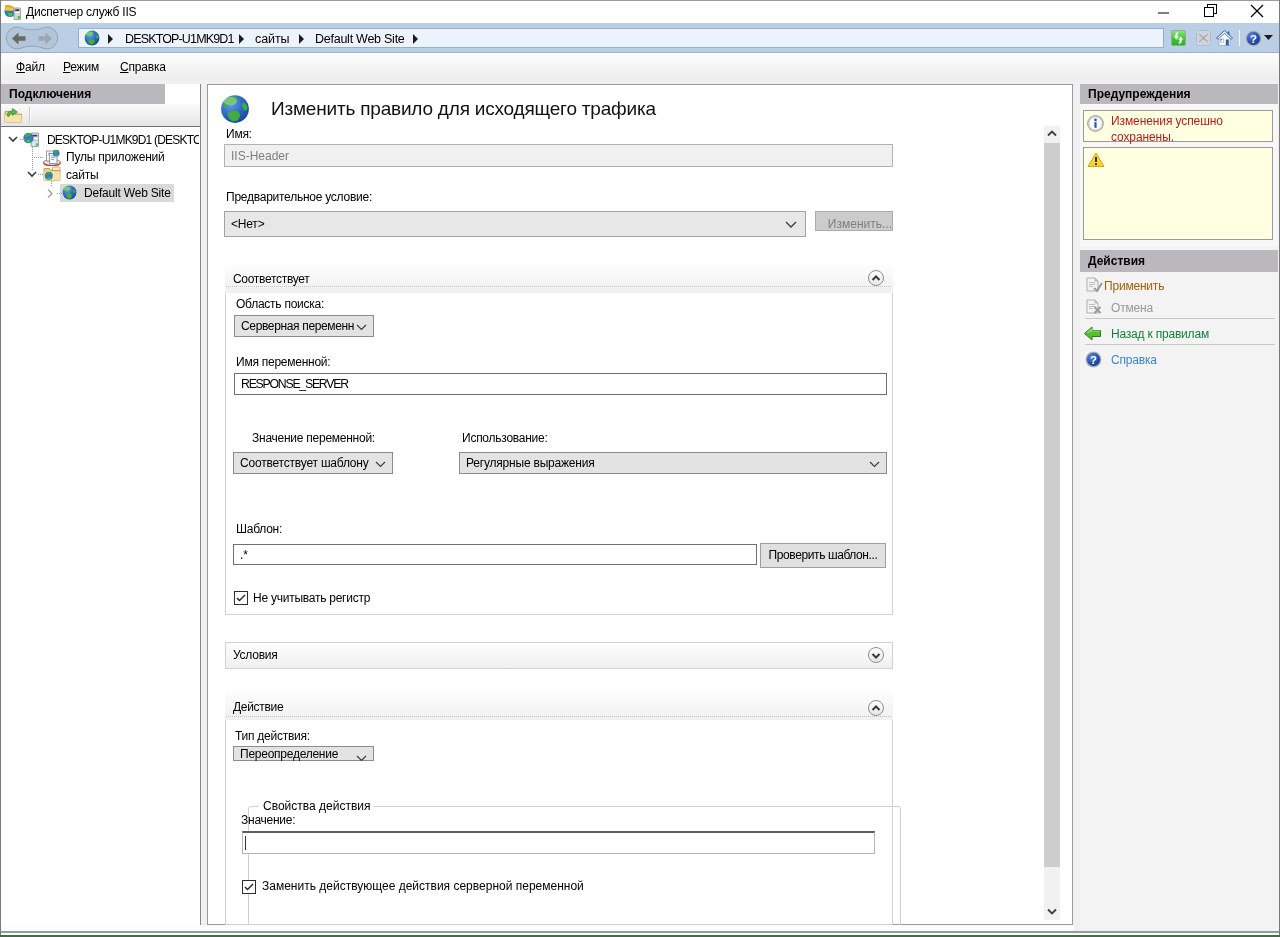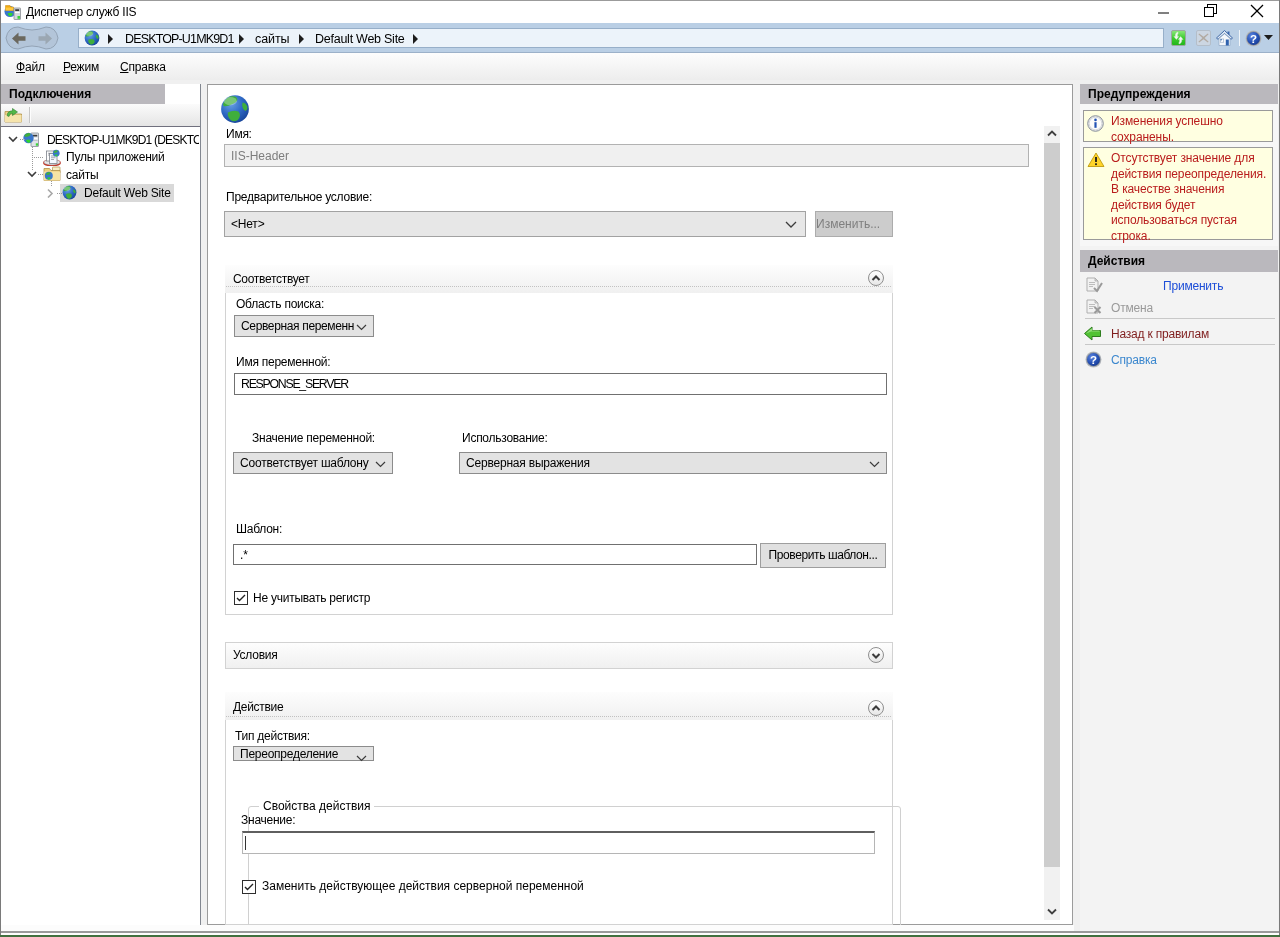--- a/index.html
+++ b/index.html
@@ -249,35 +249,36 @@
             <stop offset="100%" stop-color="#17459a"></stop>
           </radialGradient>
         </defs>
         <circle cx="8" cy="8" r="7.4" fill="url(#g3)"></circle>
         <path d="M1.6 5.5 Q2.5 2.5 5.5 1.3 Q8.5 0.8 9.2 2.5 Q9.5 4.2 7 5.2 Q3.8 6.8 2.2 6.5 Q1.7 6.2 1.6 5.5Z" fill="#3fae3c"></path>
         <path d="M4.2 9.8 Q7.5 8.2 10 9.5 Q11.5 11.5 9.5 13.8 Q7.5 15.2 5.8 14 Q3.8 12 4.2 9.8Z" fill="#3fae3c"></path>
         <path d="M12 4.5 Q14 4.8 14.6 6.8 Q14.8 8.5 13.5 9 Q12 8 11.8 6.2Z" fill="#3fae3c"></path>
         <ellipse cx="5.5" cy="3.8" rx="3.5" ry="2.2" fill="#ffffff" opacity="0.3"></ellipse>
       </svg>
     </div>
+<div class="abs" style="left:271px;top:98px;font-size:19px;color:#111;white-space:nowrap;letter-spacing:-0.2px">Изменить правило для исходящего трафика</div>
 <div id="form">
 
 <div class="lbl" style="left:226px;top:127px">Имя:</div>
-<div class="inp" style="left:224px;top:144px;width:805px;height:23px;background:#f0f0f0;border-color:#b2b2b2">
+<div class="inp" style="left:224px;top:144px;width:669px;height:23px;background:#f0f0f0;border-color:#b2b2b2">
         <span class="tx" style="color:#7d7d7d">IIS-Header</span>
       </div>
 
 <div class="lbl" style="left:226px;top:190px">Предварительное условие:</div>
 <div class="combo" style="left:224px;top:211px;width:582px;height:26px;background:#e7e7e7;border-color:#a2a2a2">
         <span class="tx">&lt;Нет&gt;</span>
 <svg class="abs" style="right:8px;top:9px" width="12" height="8">
           <polyline points="1,1 6,6 11,1" fill="none" stroke="#3c3c3c" stroke-width="1.3"></polyline>
         </svg>
       </div>
-<div class="abs" style="left:815px;top:211px;width:78px;height:26px;background:#cccccc;border:1px solid #acacac;box-sizing:border-box;font-size:12px;color:#7f7f7f;text-align:left;line-height:24px">Изменить...</div>
+<div class="abs" style="left:815px;top:211px;width:78px;height:20px;background:#cccccc;border:1px solid #acacac;box-sizing:border-box;font-size:12px;color:#7f7f7f;text-align:right;line-height:24px">Изменить...</div>
 
 <div class="secpanel" style="left:225px;top:265px;width:668px;height:350px"></div>
 <div class="sechead" style="left:225px;top:265px;width:668px">
         <span class="tx" style="position:absolute;left:8px;top:7px">Соответствует</span>
       </div>
 <div class="circbtn" style="left:868px;top:270px">
         <svg style="position:absolute;left:2px;top:4px" width="10" height="7">
           <polyline points="1.5,5 5,1.5 8.5,5" fill="none" stroke="#3a3a3a" stroke-width="2"></polyline>
         </svg>
       </div>
@@ -295,21 +296,21 @@
       </div>
 <div class="lbl" style="left:252px;top:431px">Значение переменной:</div>
 <div class="combo" style="left:233px;top:452px;width:160px;height:22px">
         <span class="tx">Соответствует шаблону</span>
 <svg class="abs" style="right:6px;top:8px" width="11" height="7">
           <polyline points="1,1 5.5,5.5 10,1" fill="none" stroke="#3c3c3c" stroke-width="1.2"></polyline>
         </svg>
       </div>
 <div class="lbl" style="left:462px;top:431px">Использование:</div>
 <div class="combo" style="left:459px;top:452px;width:428px;height:22px">
-        <span class="tx">Серверная выражения</span>
+        <span class="tx">Регулярные выражения</span>
 <svg class="abs" style="right:6px;top:8px" width="11" height="7">
           <polyline points="1,1 5.5,5.5 10,1" fill="none" stroke="#3c3c3c" stroke-width="1.2"></polyline>
         </svg>
       </div>
 <div class="lbl" style="left:236px;top:522px">Шаблон:</div>
 <div class="inp" style="left:233px;top:544px;width:524px;height:21px">
         <span class="tx">.*</span>
       </div>
 <div class="abs" style="left:760px;top:543px;width:126px;height:25px;background:#e0e0e0;border:1px solid #9e9e9e;box-sizing:border-box;font-size:12px;color:#000;text-align:center;line-height:23px;letter-spacing:-0.4px">Проверить шаблон...</div>
 <div class="chk" style="left:234px;top:591px">
@@ -388,55 +389,54 @@
 <div class="tx">Изменения успешно<br>сохранены.</div>
 </div>
 <div class="alert" style="left:1083px;top:147px;width:190px;height:93px">
 <div class="abs" id="icon-warn" style="left:3px;top:4px">
           <svg width="18" height="16" viewBox="0 0 18 16">
             <path d="M9 1 L17 14.5 L1 14.5 Z" fill="#ffd42a" stroke="#b89000" stroke-width="0.8"></path>
             <rect x="8.1" y="5" width="1.8" height="5" fill="#1a1a1a"></rect>
             <rect x="8.1" y="11.3" width="1.8" height="1.8" fill="#1a1a1a"></rect>
           </svg>
         </div>
-<div class="tx">Отсутствует значение для<br>действия переопределения.<br>В качестве значения<br>действия будет<br>использоваться пустая<br>строка.</div>
 </div>
 <div class="phead" style="left:1080px;top:250px;width:198px;height:22px">
         <span style="top:4px">Действия</span>
       </div>
 <div class="abs" id="icon-apply" style="left:1085px;top:277px">
         <svg width="18" height="17" viewBox="0 0 18 17">
           <path d="M2 1 L10 1 L13 4 L13 14 L2 14 Z" fill="#f2f2f2" stroke="#a8a8a8" stroke-width="0.9"></path>
           <path d="M10 1 L10 4 L13 4 Z" fill="#d8d8d8" stroke="#a8a8a8" stroke-width="0.7"></path>
           <rect x="4" y="5" width="6" height="1" fill="#bdbdbd"></rect>
           <rect x="4" y="7" width="6" height="1" fill="#bdbdbd"></rect>
           <rect x="4" y="9" width="4" height="1" fill="#bdbdbd"></rect>
           <path d="M9 11 L12 14 L17 6" fill="none" stroke="#9a9a9a" stroke-width="2"></path>
         </svg>
       </div>
-<div class="act" style="left:1163px;top:279px;color:#1d4ed8">Применить</div>
+<div class="act" style="left:1104px;top:279px;color:#a16207">Применить</div>
 <div class="abs" id="icon-cancel" style="left:1085px;top:299px">
         <svg width="18" height="17" viewBox="0 0 18 17">
           <path d="M2 1 L10 1 L13 4 L13 14 L2 14 Z" fill="#f2f2f2" stroke="#a8a8a8" stroke-width="0.9"></path>
           <path d="M10 1 L10 4 L13 4 Z" fill="#d8d8d8" stroke="#a8a8a8" stroke-width="0.7"></path>
           <rect x="4" y="5" width="6" height="1" fill="#bdbdbd"></rect>
           <rect x="4" y="7" width="6" height="1" fill="#bdbdbd"></rect>
           <rect x="4" y="9" width="4" height="1" fill="#bdbdbd"></rect>
           <path d="M9.5 10.5 L15.5 16.5 M15.5 10.5 L9.5 16.5" stroke="#9a9a9a" stroke-width="2" transform="translate(0 -2.5)"></path>
         </svg>
       </div>
 <div class="act" style="left:1111px;top:301px;color:#9a9a9a">Отмена</div>
 <div class="sep" style="left:1085px;top:318px;width:190px"></div>
 <div class="abs" id="icon-back" style="left:1083px;top:325px">
         <svg width="19" height="17" viewBox="0 0 19 17">
           <path d="M1.5 8.5 L9 2 L9 5.5 L17.5 5.5 L17.5 11.5 L9 11.5 L9 15 Z" fill="#52c234" stroke="#2e7d1e" stroke-width="1"></path>
           <path d="M9 3.5 L9 5.5 L16.5 5.5 L16.5 6.5 L8 6.5 L3 8.5 L8.5 3.5Z" fill="#9ae283" opacity="0.9"></path>
         </svg>
       </div>
-<div class="act" style="left:1111px;top:327px;color:#7f1d1d">Назад к правилам</div>
+<div class="act" style="left:1111px;top:327px;color:#15803d">Назад к правилам</div>
 <div class="sep" style="left:1085px;top:344px;width:190px"></div>
 <div class="abs" id="icon-qhelp" style="left:1085px;top:351px">
         <svg width="17" height="17" viewBox="0 0 17 17">
           <defs>
             <radialGradient id="qg2" cx="35%" cy="30%" r="80%">
               <stop offset="0%" stop-color="#5b84e0"></stop>
               <stop offset="60%" stop-color="#2550b4"></stop>
               <stop offset="100%" stop-color="#173a8e"></stop>
             </radialGradient>
           </defs>

